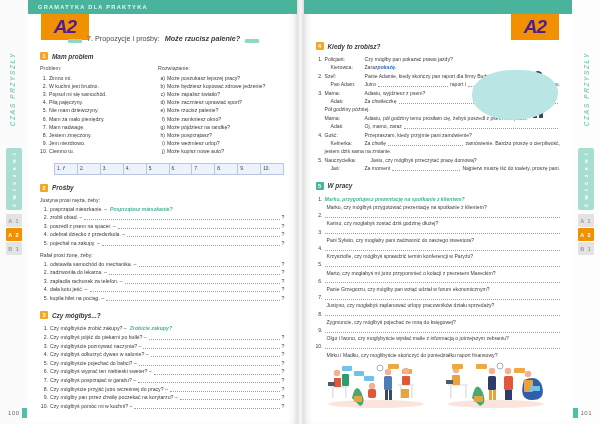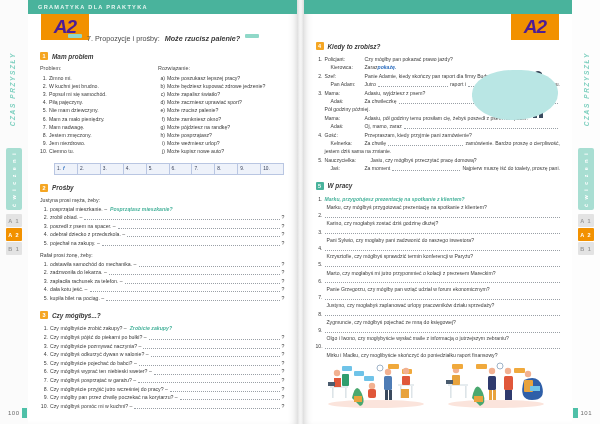--- a/index.html
+++ b/index.html
@@ -89,21 +89,21 @@
     background:#f29100; display:flex; align-items:center; justify-content:center;
   }
   .a2-badge span { font-size:19px; font-weight:bold; color:#4c1d95; font-style:italic; letter-spacing:-1px;}
   .page.left  .a2-badge { left: 13px; }
   .page.right .a2-badge { right: 13px; }
 
   .content { padding: 4px 12px 0 12px; position:relative; }
 
   
   .sect-title {
-    margin-top: 16px; display:flex; align-items:flex-start; gap:5px;
+    margin-top: 16px; display:flex; align-items:flex-end; gap:5px;
     font-size: 7.2px; color:#4a4a4a;
   }
   .dash { width:14px; height:4px; background:#8fd8c8; border-radius:1px; }
   .sect-title i { font-style:italic; font-weight:bold; color:#3d3d3d; }
 
   
   .ex-head { display:flex; align-items:center; gap:4px; margin:9px 0 5px 0; }
   .ex-num {
     width:8px; height:8px; background:#f5a623; color:#fff;
     font-size:5.5px; font-weight:bold;

